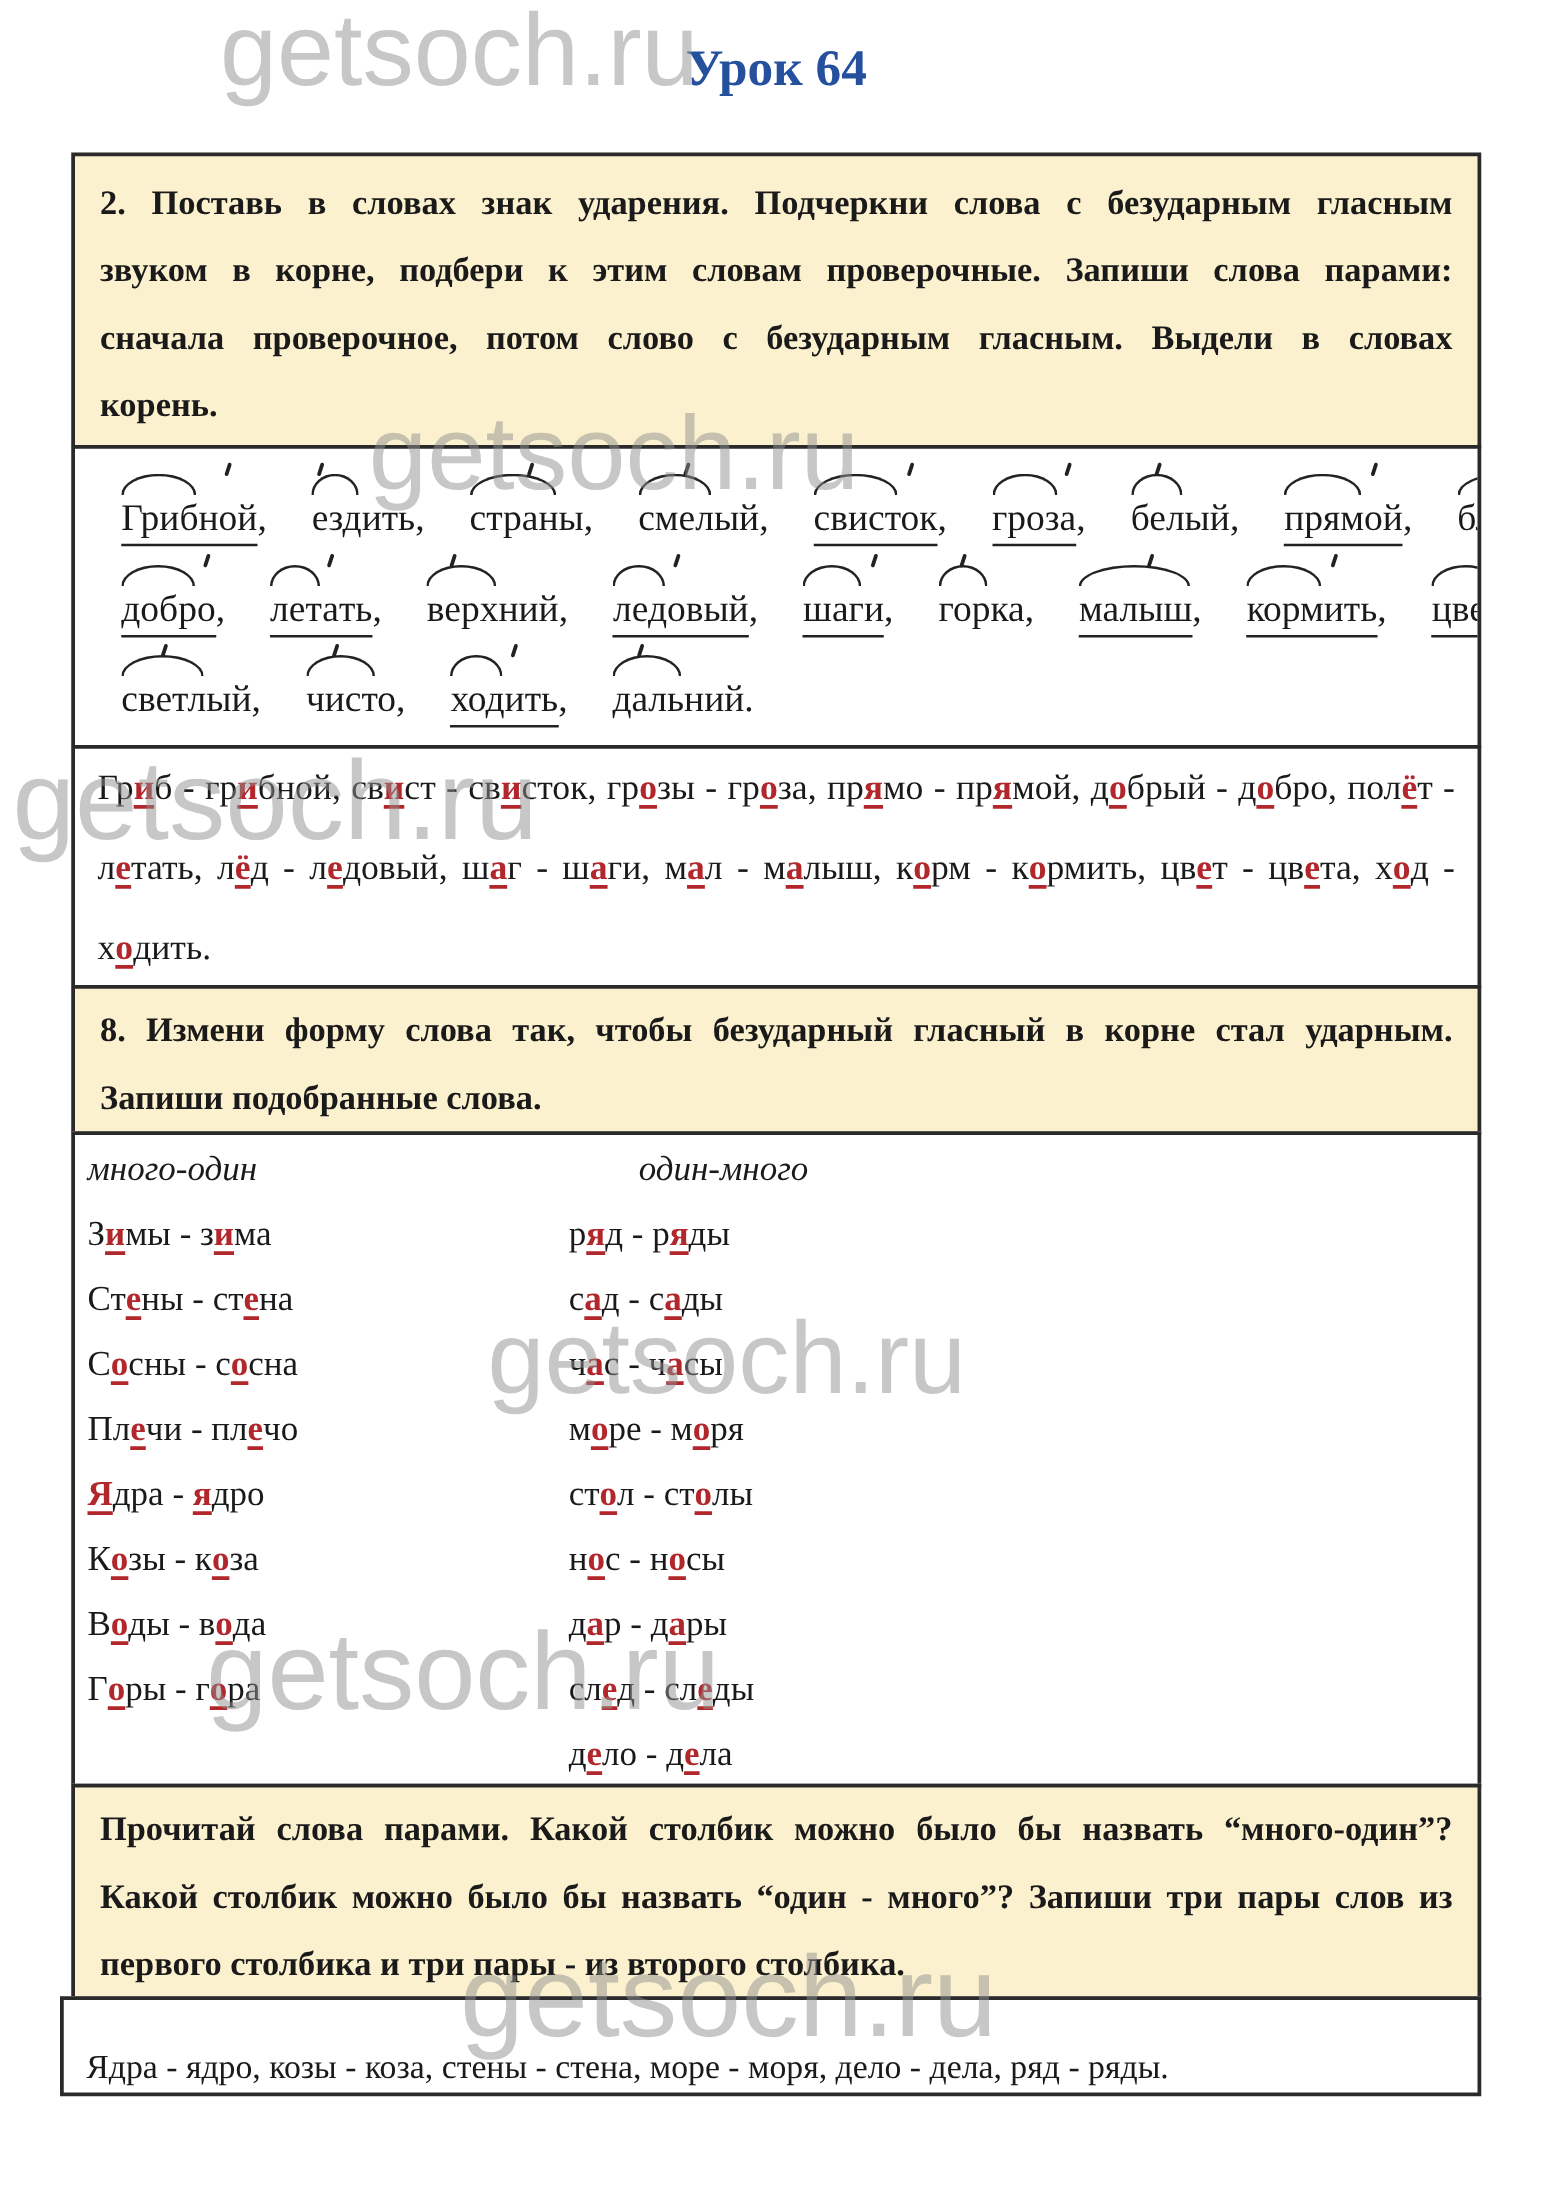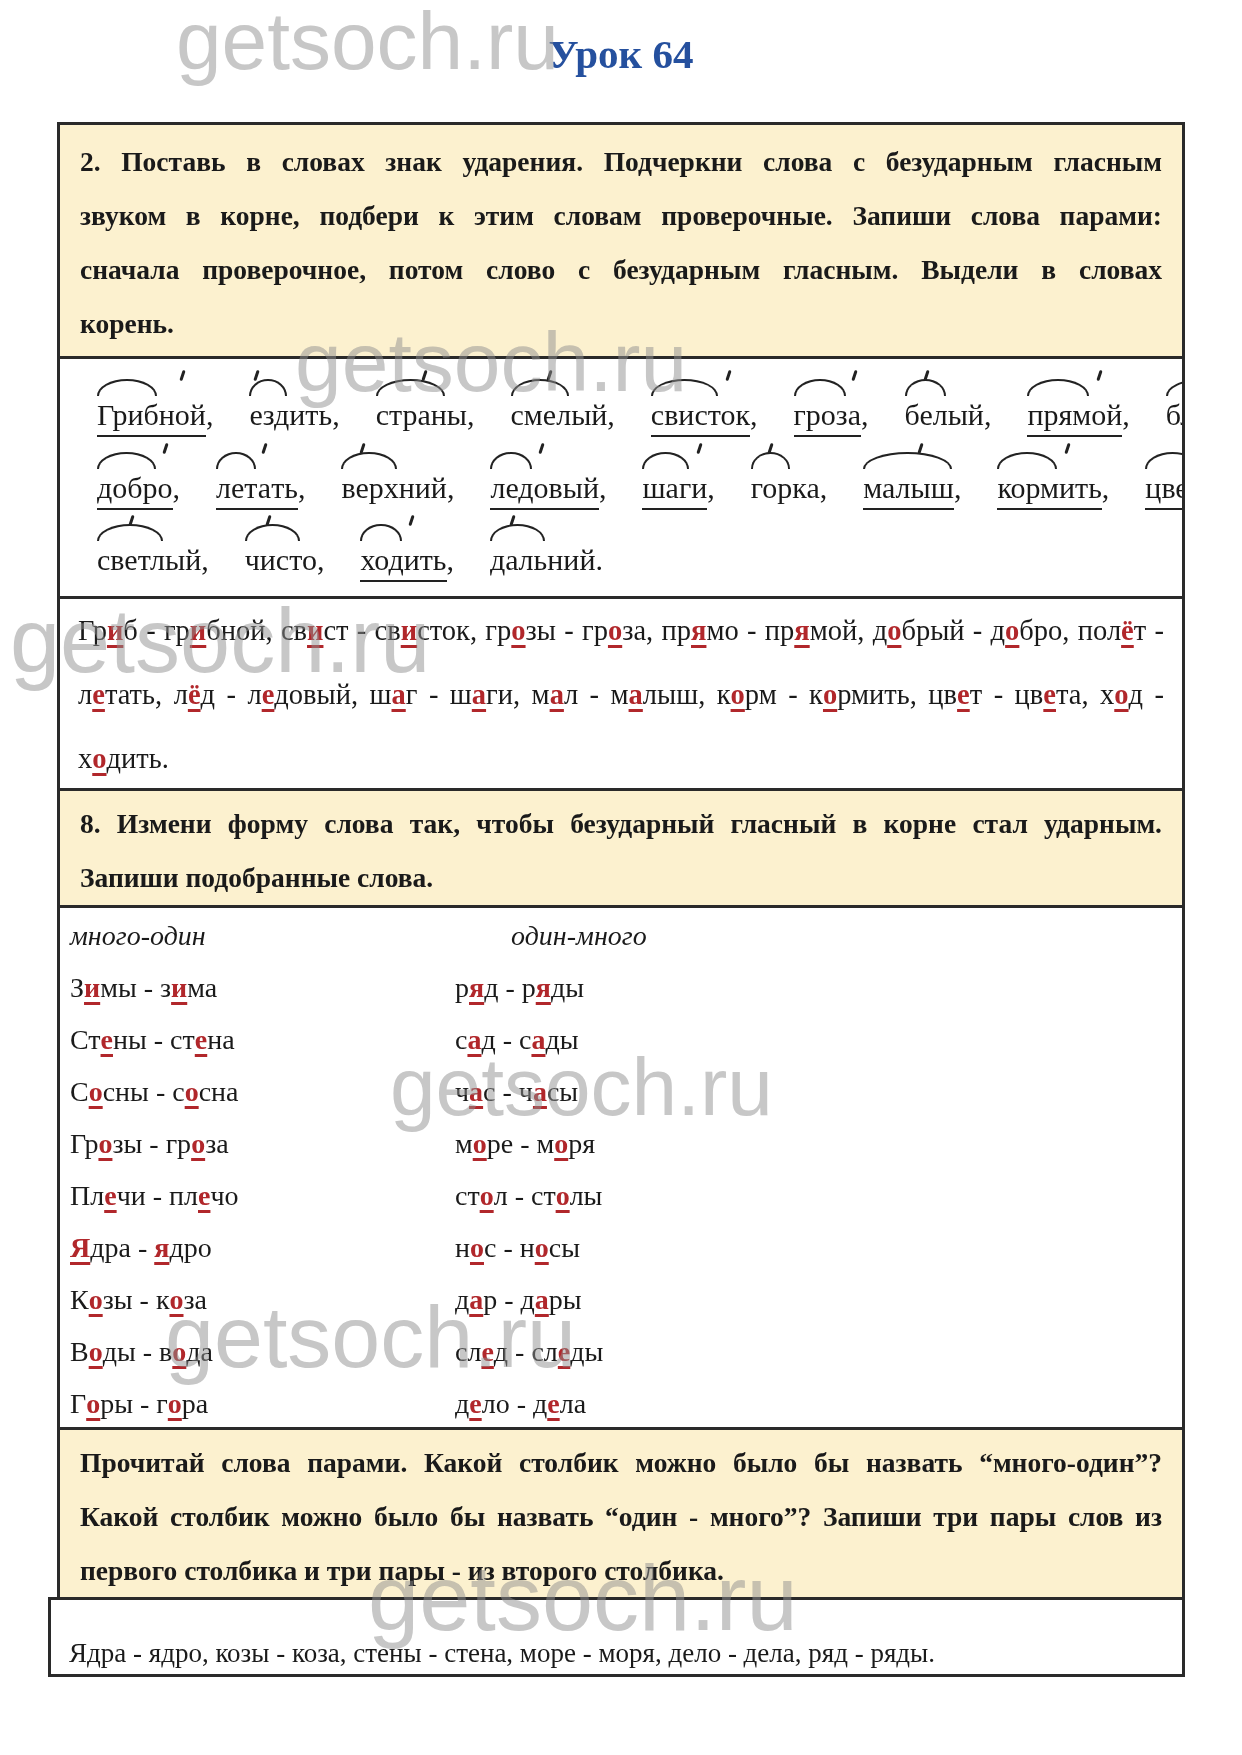--- a/index.html
+++ b/index.html
@@ -93,21 +93,20 @@
     </div>
 
   <div class="box cols-box">
     <div class="cols">
       <div class="col">
         <div class="col-header">много-один</div>
         <div class="col-rows">
             <div class="crow">З<span class="hl">и</span>мы - з<span class="hl">и</span>ма</div>
             <div class="crow">Ст<span class="hl">е</span>ны - ст<span class="hl">е</span>на</div>
             <div class="crow">С<span class="hl">о</span>сны - с<span class="hl">о</span>сна</div>
-            <div class="crow">Гр<span class="hl">о</span>зы - гр<span class="hl">о</span>за</div>
             <div class="crow">Пл<span class="hl">е</span>чи - пл<span class="hl">е</span>чо</div>
             <div class="crow"><span class="hl">Я</span>дра - <span class="hl">я</span>дро</div>
             <div class="crow">К<span class="hl">о</span>зы - к<span class="hl">о</span>за</div>
             <div class="crow">В<span class="hl">о</span>ды - в<span class="hl">о</span>да</div>
             <div class="crow">Г<span class="hl">о</span>ры - г<span class="hl">о</span>ра</div>
           </div>
       </div>
       <div class="col">
         <div class="col-header right">один-много</div>
         <div class="col-rows">

